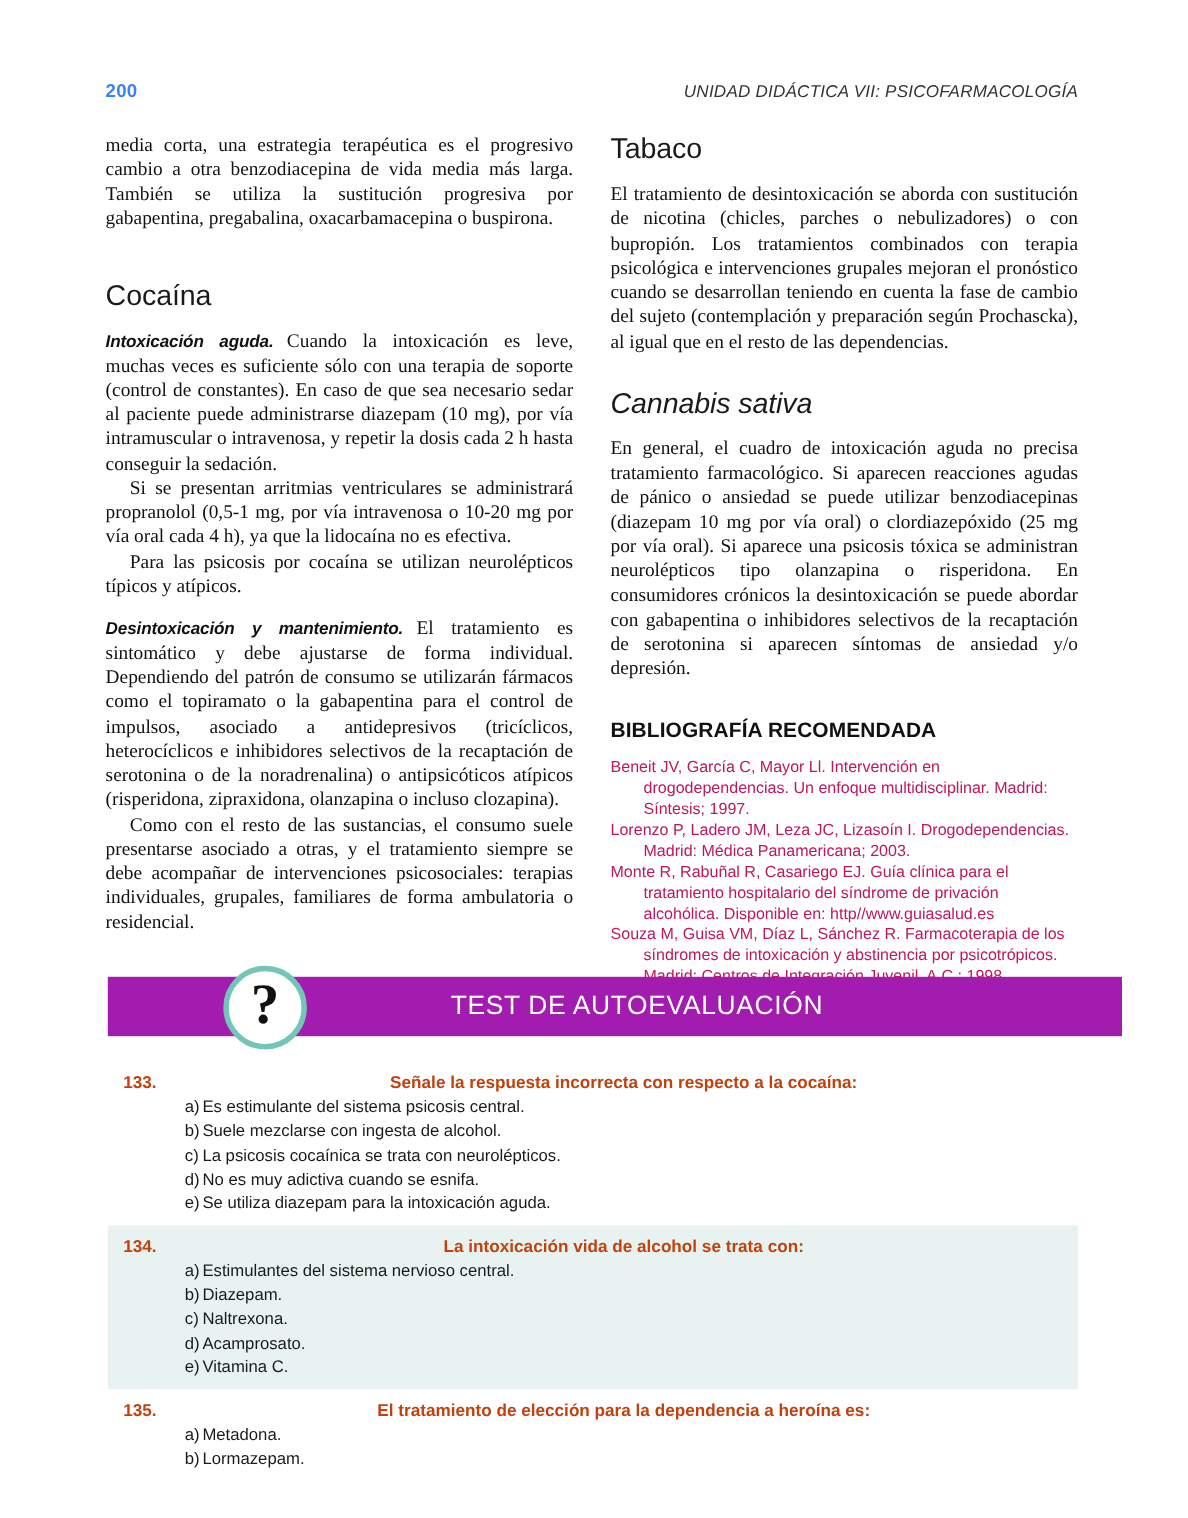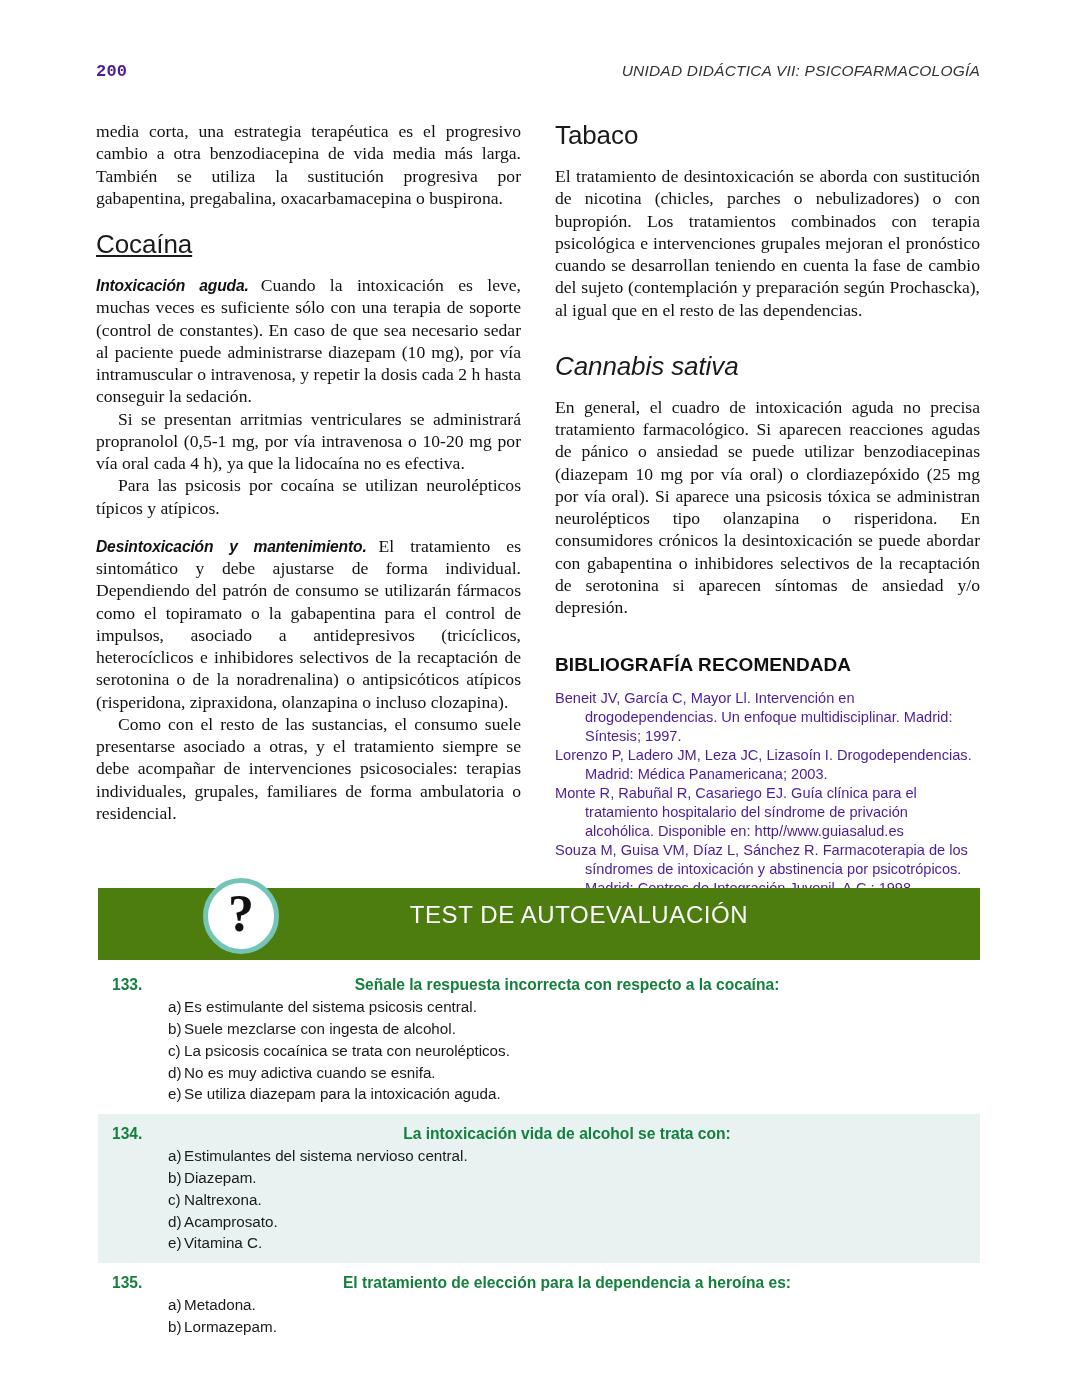--- a/index.html
+++ b/index.html
@@ -27,25 +27,26 @@
   
   .running-head {
     position: absolute;
     left: 96px; top: 62px;
     width: 884px;
     display: flex;
     align-items: baseline;
     justify-content: space-between;
   }
   .folio {
-    font-family: Liberation Mono, monospace;
+    font-family: Liberation Sans, sans-serif;
     font-size: 17px;
     font-weight: bold;
-    color: #4c1d95;
+    color: #3b82f6;
     letter-spacing: 0.2px;
+    margin-top: 11px;
   }
   .head-title {
     font-family: "Liberation Sans", sans-serif;
     font-size: 15.5px;
     font-style: italic;
     color: #333333;
     letter-spacing: 0.2px;
   }
 
   
@@ -75,21 +76,21 @@
 
   h2.sec {
     margin: 25px 0 14px 0;
     font-family: "Liberation Sans", sans-serif;
     font-size: 26px;
     font-weight: normal;
     color: #1a1a1a;
     letter-spacing: -0.1px;
   }
   h2.sec.italic { font-style: italic; }
-  h2.sec.first { margin-top: 20px; text-decoration: underline; }
+  h2.sec.first { margin-top: 44px; }
 
   .runin {
     font-family: "Liberation Sans", sans-serif;
     font-weight: bold;
     font-style: italic;
     font-size: 15.6px;
     color: #111111;
     letter-spacing: -0.15px;
   }
   .gap { display: inline-block; width: 12px; }
@@ -100,31 +101,32 @@
     font-size: 19px;
     font-weight: bold;
     color: #111111;
     letter-spacing: 0.1px;
   }
   .ref {
     margin: 0 0 0 0;
     font-family: "Liberation Sans", sans-serif;
     font-size: 14.6px;
     line-height: 1.30;
-    color: #4c1d95;
+    color: #be185d;
     padding-left: 30px;
     text-indent: -30px;
   }
 
   
   .banner {
     position: absolute;
     left: 98px; top: 888px;
-    width: 882px; height: 72px;
-    background: #4d7c0f;
+    width: 882px; height: 54px;
+    background: #a21caf;
+    padding-left: 40px;
   }
   .banner-title {
     position: absolute;
     left: 0; top: 0;
     width: 882px; height: 54px;
     display: flex;
     align-items: center;
     justify-content: center;
     padding-left: 80px;
     box-sizing: border-box;
@@ -162,21 +164,21 @@
   }
   .q-block {
     padding: 10px 0 10px 0;
   }
   .q-block.shaded { background: #e8f3f1; }
   .q-head {
     display: flex;
     font-family: "Liberation Sans", sans-serif;
     font-size: 15.6px;
     font-weight: bold;
-    color: #15803d;
+    color: #c2410c;
     line-height: 1.30;
   }
   .q-num { width: 56px; flex: none; padding-left: 14px; box-sizing: border-box; }
   .q-text { flex: 1; text-align: center; }
   .opt {
     display: flex;
     font-family: "Liberation Sans", sans-serif;
     font-size: 15.2px;
     color: #1a1a1a;
     line-height: 1.30;

